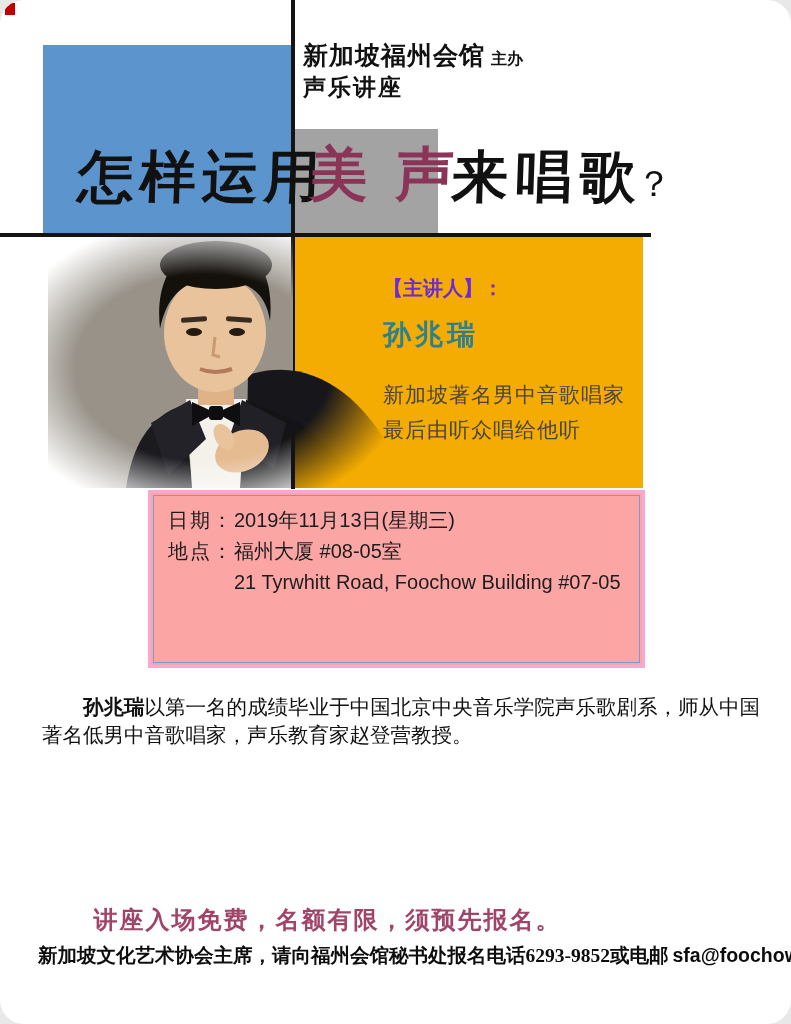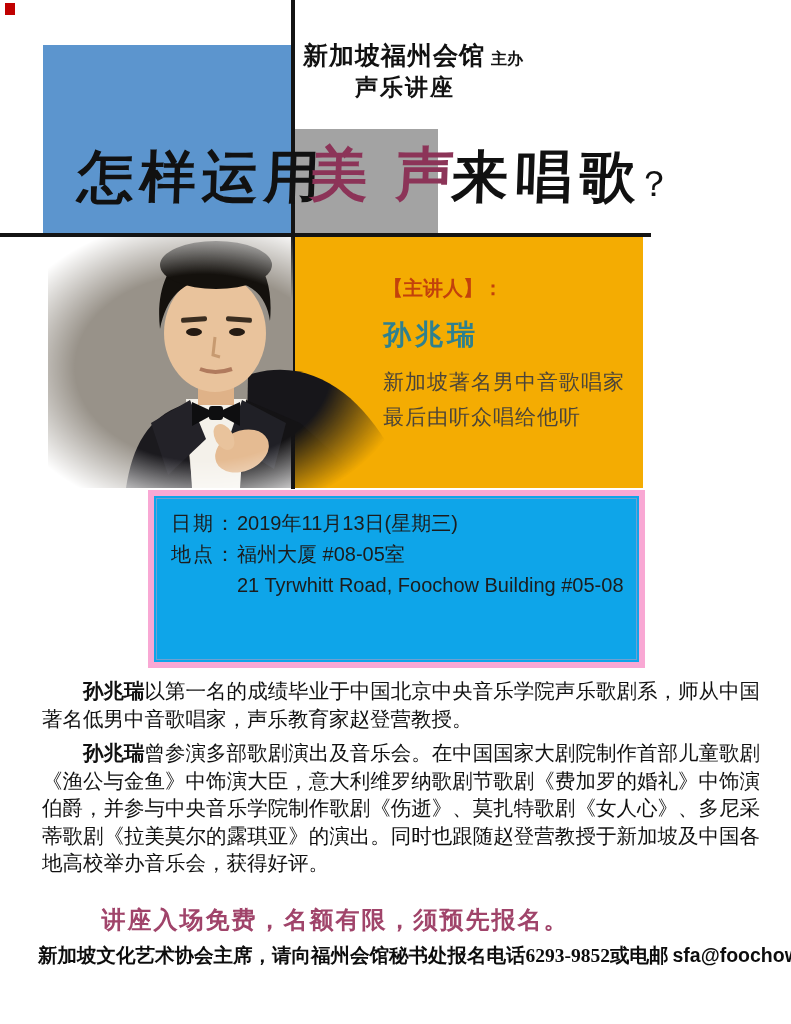--- a/index.html
+++ b/index.html
@@ -1,62 +1,62 @@
 <!DOCTYPE html>
 <html><head>
 <meta charset="utf-8">
 <style>
   html,body{margin:0;padding:0;background:#e8e8e8;}
   .page{
     position:relative;width:791px;height:1024px;margin:0 auto;
     background:#ffffff;overflow:hidden;
-    font-family:"Liberation Serif","DejaVu Serif",serif;color:#111;
+    font-family:"Liberation Serif","DejaVu Serif",serif;color:#111;border-radius:24px;
   }
   .abs{position:absolute;}
 
   
   .red-mark{left:5px;top:3px;width:10px;height:12px;background:#C00000;}
   .blue-rect{left:43px;top:45px;width:252px;height:192px;background:#5C95CE;}
   .gray-rect{left:295px;top:129px;width:143px;height:108px;background:#A3A3A3;}
   .yellow-rect{left:295px;top:237px;width:348px;height:251px;background:#F4AC02;}
   .v-line{left:291px;top:0;width:4px;height:489px;background:#141414;}
   .h-line{left:0;top:233px;width:651px;height:4px;background:#141414;}
 
   
   .header{left:303px;top:40px;width:300px;line-height:1.25;}
   .header .org{font-size:25px;font-weight:bold;letter-spacing:1px;}
   .header .host{font-size:16px;font-weight:bold;margin-left:6px;}
-  .header .event{font-size:23px;font-weight:bold;letter-spacing:2px;margin-left:52px;margin-top:3px;}
+  .header .event{font-size:23px;font-weight:bold;letter-spacing:2px;margin-top:3px;}
 
   
   .title-lead{left:78px;top:140px;font-size:56px;font-weight:bold;letter-spacing:6px;color:#111;transform:skewX(-2deg);}
   .title-accent{left:310px;top:136px;font-size:58px;font-weight:bold;letter-spacing:28px;color:#8C3458;transform:skewX(-2deg);}
   .title-tail{left:452px;top:140px;font-size:56px;font-weight:bold;letter-spacing:8px;color:#111;transform:skewX(-2deg);}
   .title-qmark{left:636px;top:160px;font-size:36px;color:#111;}
 
   
   .speaker{left:383px;top:275px;width:250px;}
-  .speaker .label{font-size:20px;font-weight:bold;color:#c2410c;}
+  .speaker .label{font-size:20px;font-weight:bold;color:#6d28d9;}
   .speaker .name{font-size:28px;font-weight:bold;color:#2E808F;margin-top:14px;letter-spacing:4px;}
-  .speaker .cred{font-size:21px;color:#4A443A;margin-top:12px;line-height:35px;letter-spacing:1px;white-space:nowrap;font-family:Liberation Mono, monospace;}
+  .speaker .cred{font-size:21px;color:#4A443A;margin-top:24px;line-height:35px;letter-spacing:1px;white-space:nowrap;}
 
   
-  .details{left:148px;top:490px;width:497px;height:178px;border:6px solid #f9a8d4;box-sizing:border-box;background:#0ea5e9;}
+  .details{left:148px;top:490px;width:497px;height:178px;border:3px solid #f9a8d4;box-sizing:border-box;background:#fca5a5;}
   .details-inner{position:absolute;left:2px;top:2px;right:2px;bottom:2px;border:1px solid #6FA0D1;
     padding:9px 0 0 14px;font-family:"Liberation Sans","DejaVu Sans",sans-serif;font-size:20px;color:#1c1c1c;}
   .details .row{line-height:31px;white-space:nowrap;}
   .details .row .lbl{letter-spacing:2px;}
   .details .addr{line-height:31px;padding-left:66px;white-space:nowrap;}
 
   
-  .bio{left:42px;top:678px;width:718px;font-size:20.5px;line-height:27.5px;text-align:justify;}
+  .bio{left:42px;top:694px;width:718px;font-size:20.5px;line-height:27.5px;text-align:justify;}
   .bio p{margin:0 0 7px 0;text-indent:2em;}
   .bio .b{font-weight:bold;}
 
-  .notice{left:16px;top:904px;width:639px;text-align:center;font-size:24px;font-weight:bold;color:#A0446A;letter-spacing:2px;}
+  .notice{left:8px;top:904px;width:639px;text-align:center;font-size:24px;font-weight:bold;color:#A0446A;letter-spacing:2px;}
   .footer{left:38px;top:942px;width:724px;font-size:19.5px;font-weight:bold;color:#0d0d0d;white-space:nowrap;}
   .footer .email{font-family:"Liberation Sans","DejaVu Sans",sans-serif;font-weight:bold;margin-left:4px;}
 
   .photo{left:48px;top:237px;width:345px;height:251px;}
 </style>
 </head>
 <body>
 
 <div class="page">
 
@@ -135,27 +135,26 @@
   </div>
 
   <div class="abs details">
     <div class="details-inner">
       <div class="row">
         <span class="lbl">日期：</span><span>2019年11月13日(星期三)</span>
       </div>
       <div class="row">
         <span class="lbl">地点：</span><span>福州大厦  #08-05室</span>
       </div>
-      <div class="addr">21 Tyrwhitt Road, Foochow Building  #05-08</div>
+      <div class="addr">21 Tyrwhitt Road, Foochow Building  #07-05</div>
     </div>
   </div>
 
   <div class="abs bio">
     <p><span class="b">孙兆瑞</span><span>以第一名的成绩毕业于中国北京中央音乐学院声乐歌剧系，师从中国著名低男中音歌唱家，声乐教育家赵登营教授。</span></p>
-    <p><span class="b">孙兆瑞</span><span>曾参演多部歌剧演出及音乐会。在中国国家大剧院制作首部儿童歌剧《渔公与金鱼》中饰演大臣，意大利维罗纳歌剧节歌剧《费加罗的婚礼》中饰演伯爵，并参与中央音乐学院制作歌剧《伤逝》、莫扎特歌剧《女人心》、多尼采蒂歌剧《拉美莫尔的露琪亚》的演出。同时也跟随赵登营教授于新加坡及中国各地高校举办音乐会，获得好评。</span></p>
   </div>
 
   <div class="abs notice">讲座入场免费，名额有限，须预先报名。</div>
 
   <div class="abs footer">
     <span>新加坡文化艺术协会主席，请向福州会馆秘书处报名电话6293-9852或电邮</span><span class="email">sfa@foochow.org</span>
   </div>
 
 </div>
 

